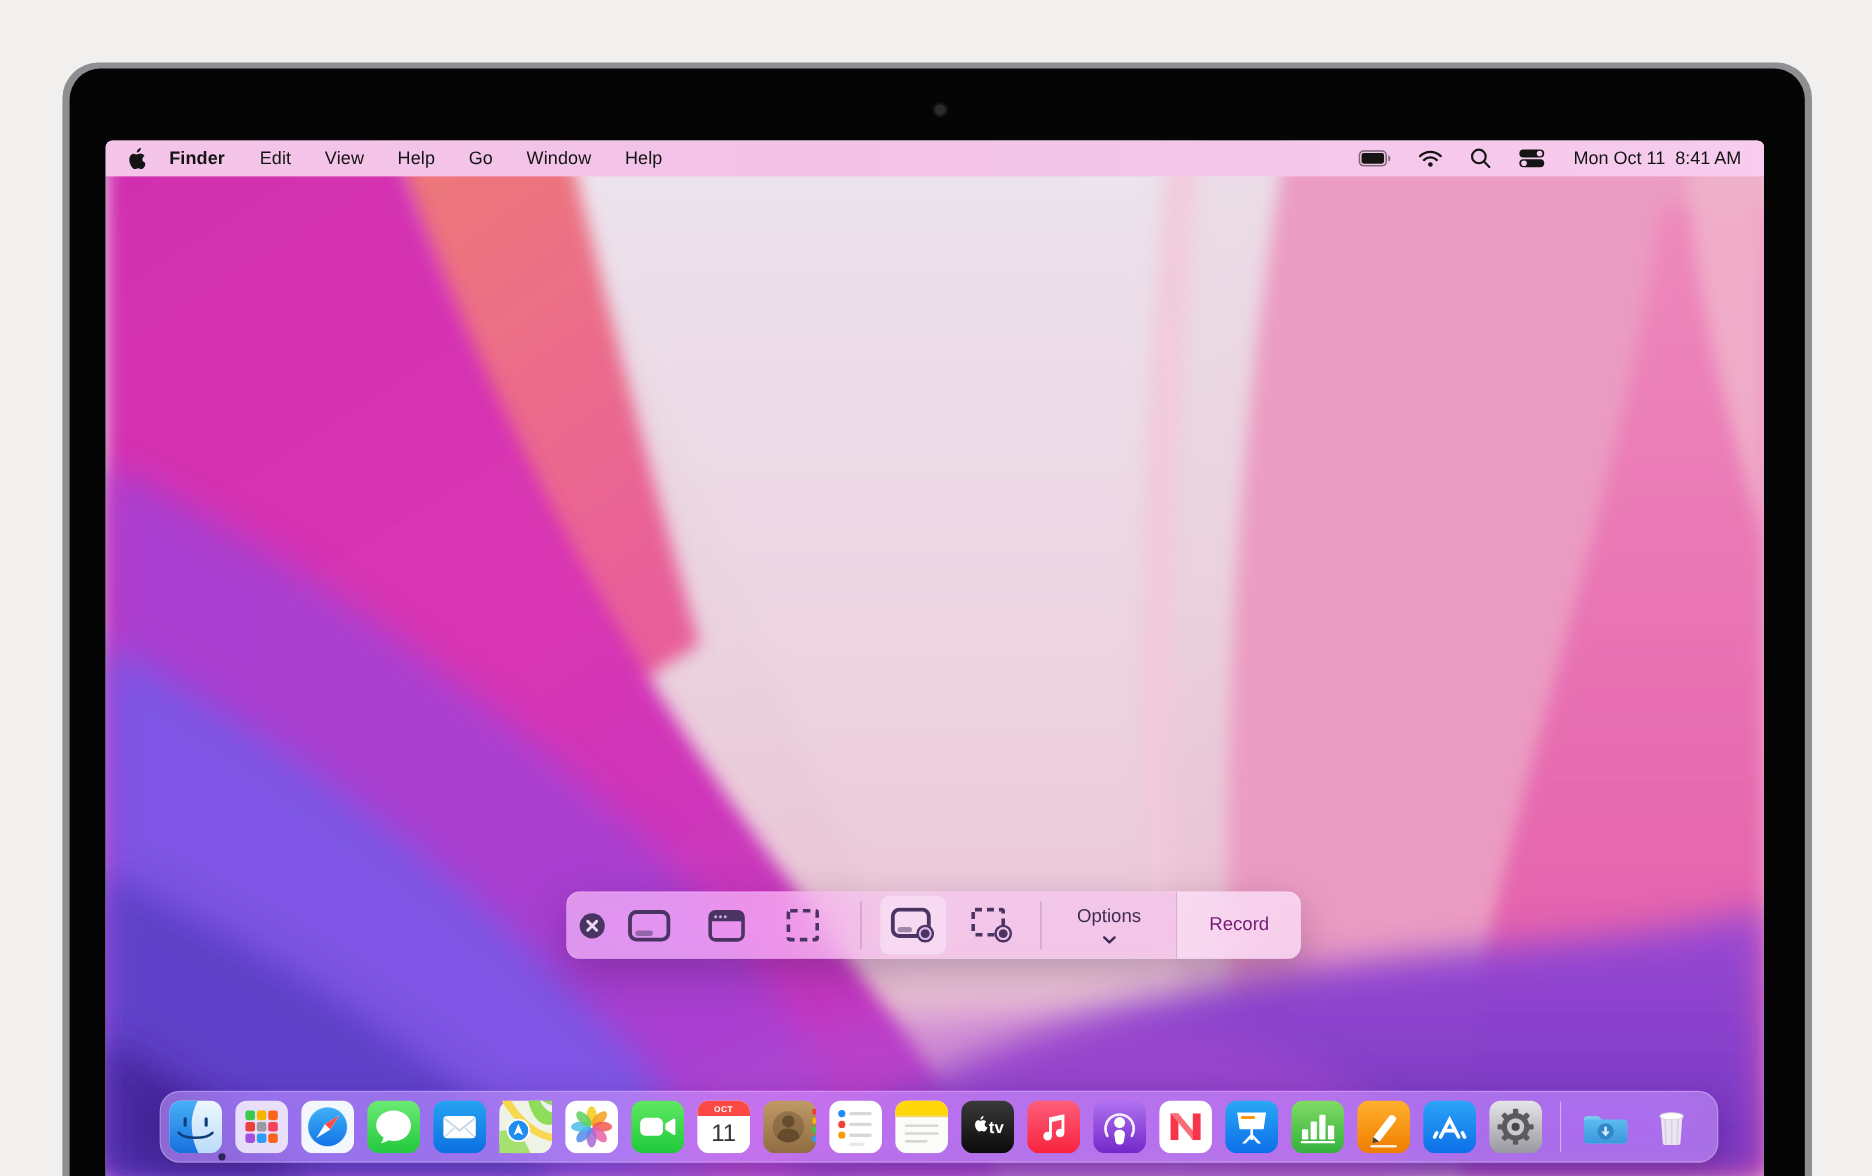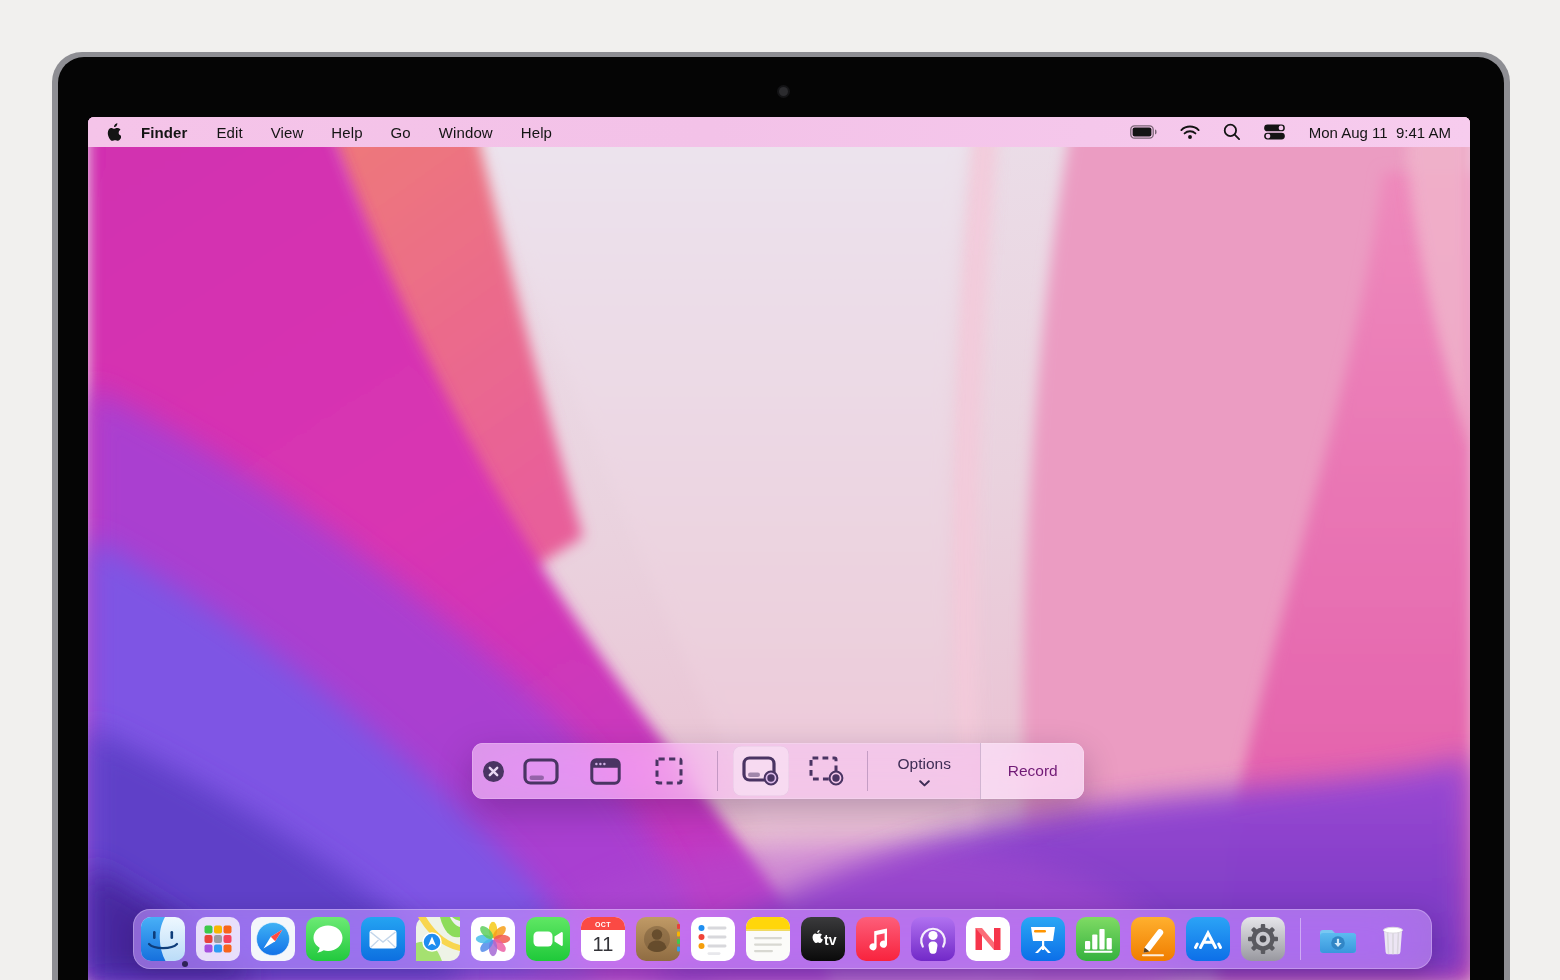--- a/index.html
+++ b/index.html
@@ -171,21 +171,21 @@
           </svg>
         </div>
         <div class="mb-status">
           <svg width="23" height="16" viewBox="0 0 24 17">
             <rect x="1" y="0.6" width="22" height="7.2" rx="3.6" fill="#141414"></rect>
             <circle cx="18.9" cy="4.2" r="2.5" fill="#f6c9ee"></circle>
             <rect x="1" y="9.2" width="22" height="7.2" rx="3.6" fill="#141414"></rect>
             <circle cx="5.1" cy="12.8" r="2.5" fill="#f6c9ee"></circle>
           </svg>
         </div>
-        <div class="mb-clock">Mon Aug 11  9:41 AM</div>
+        <div class="mb-clock">Mon Oct 11  8:41 AM</div>
       </div>
     </div>
 
     <div class="sstoolbar">
       <div class="tb-btn tb-close">
         <svg width="23" height="23" viewBox="0 0 23 23">
           <circle cx="11.5" cy="11.5" r="10.5" fill="#4a3463"></circle>
           <path d="M7.8,7.8 L15.2,15.2 M15.2,7.8 L7.8,15.2" stroke="#e9d9f3" stroke-width="2.4" stroke-linecap="round"></path>
         </svg>
       </div>

